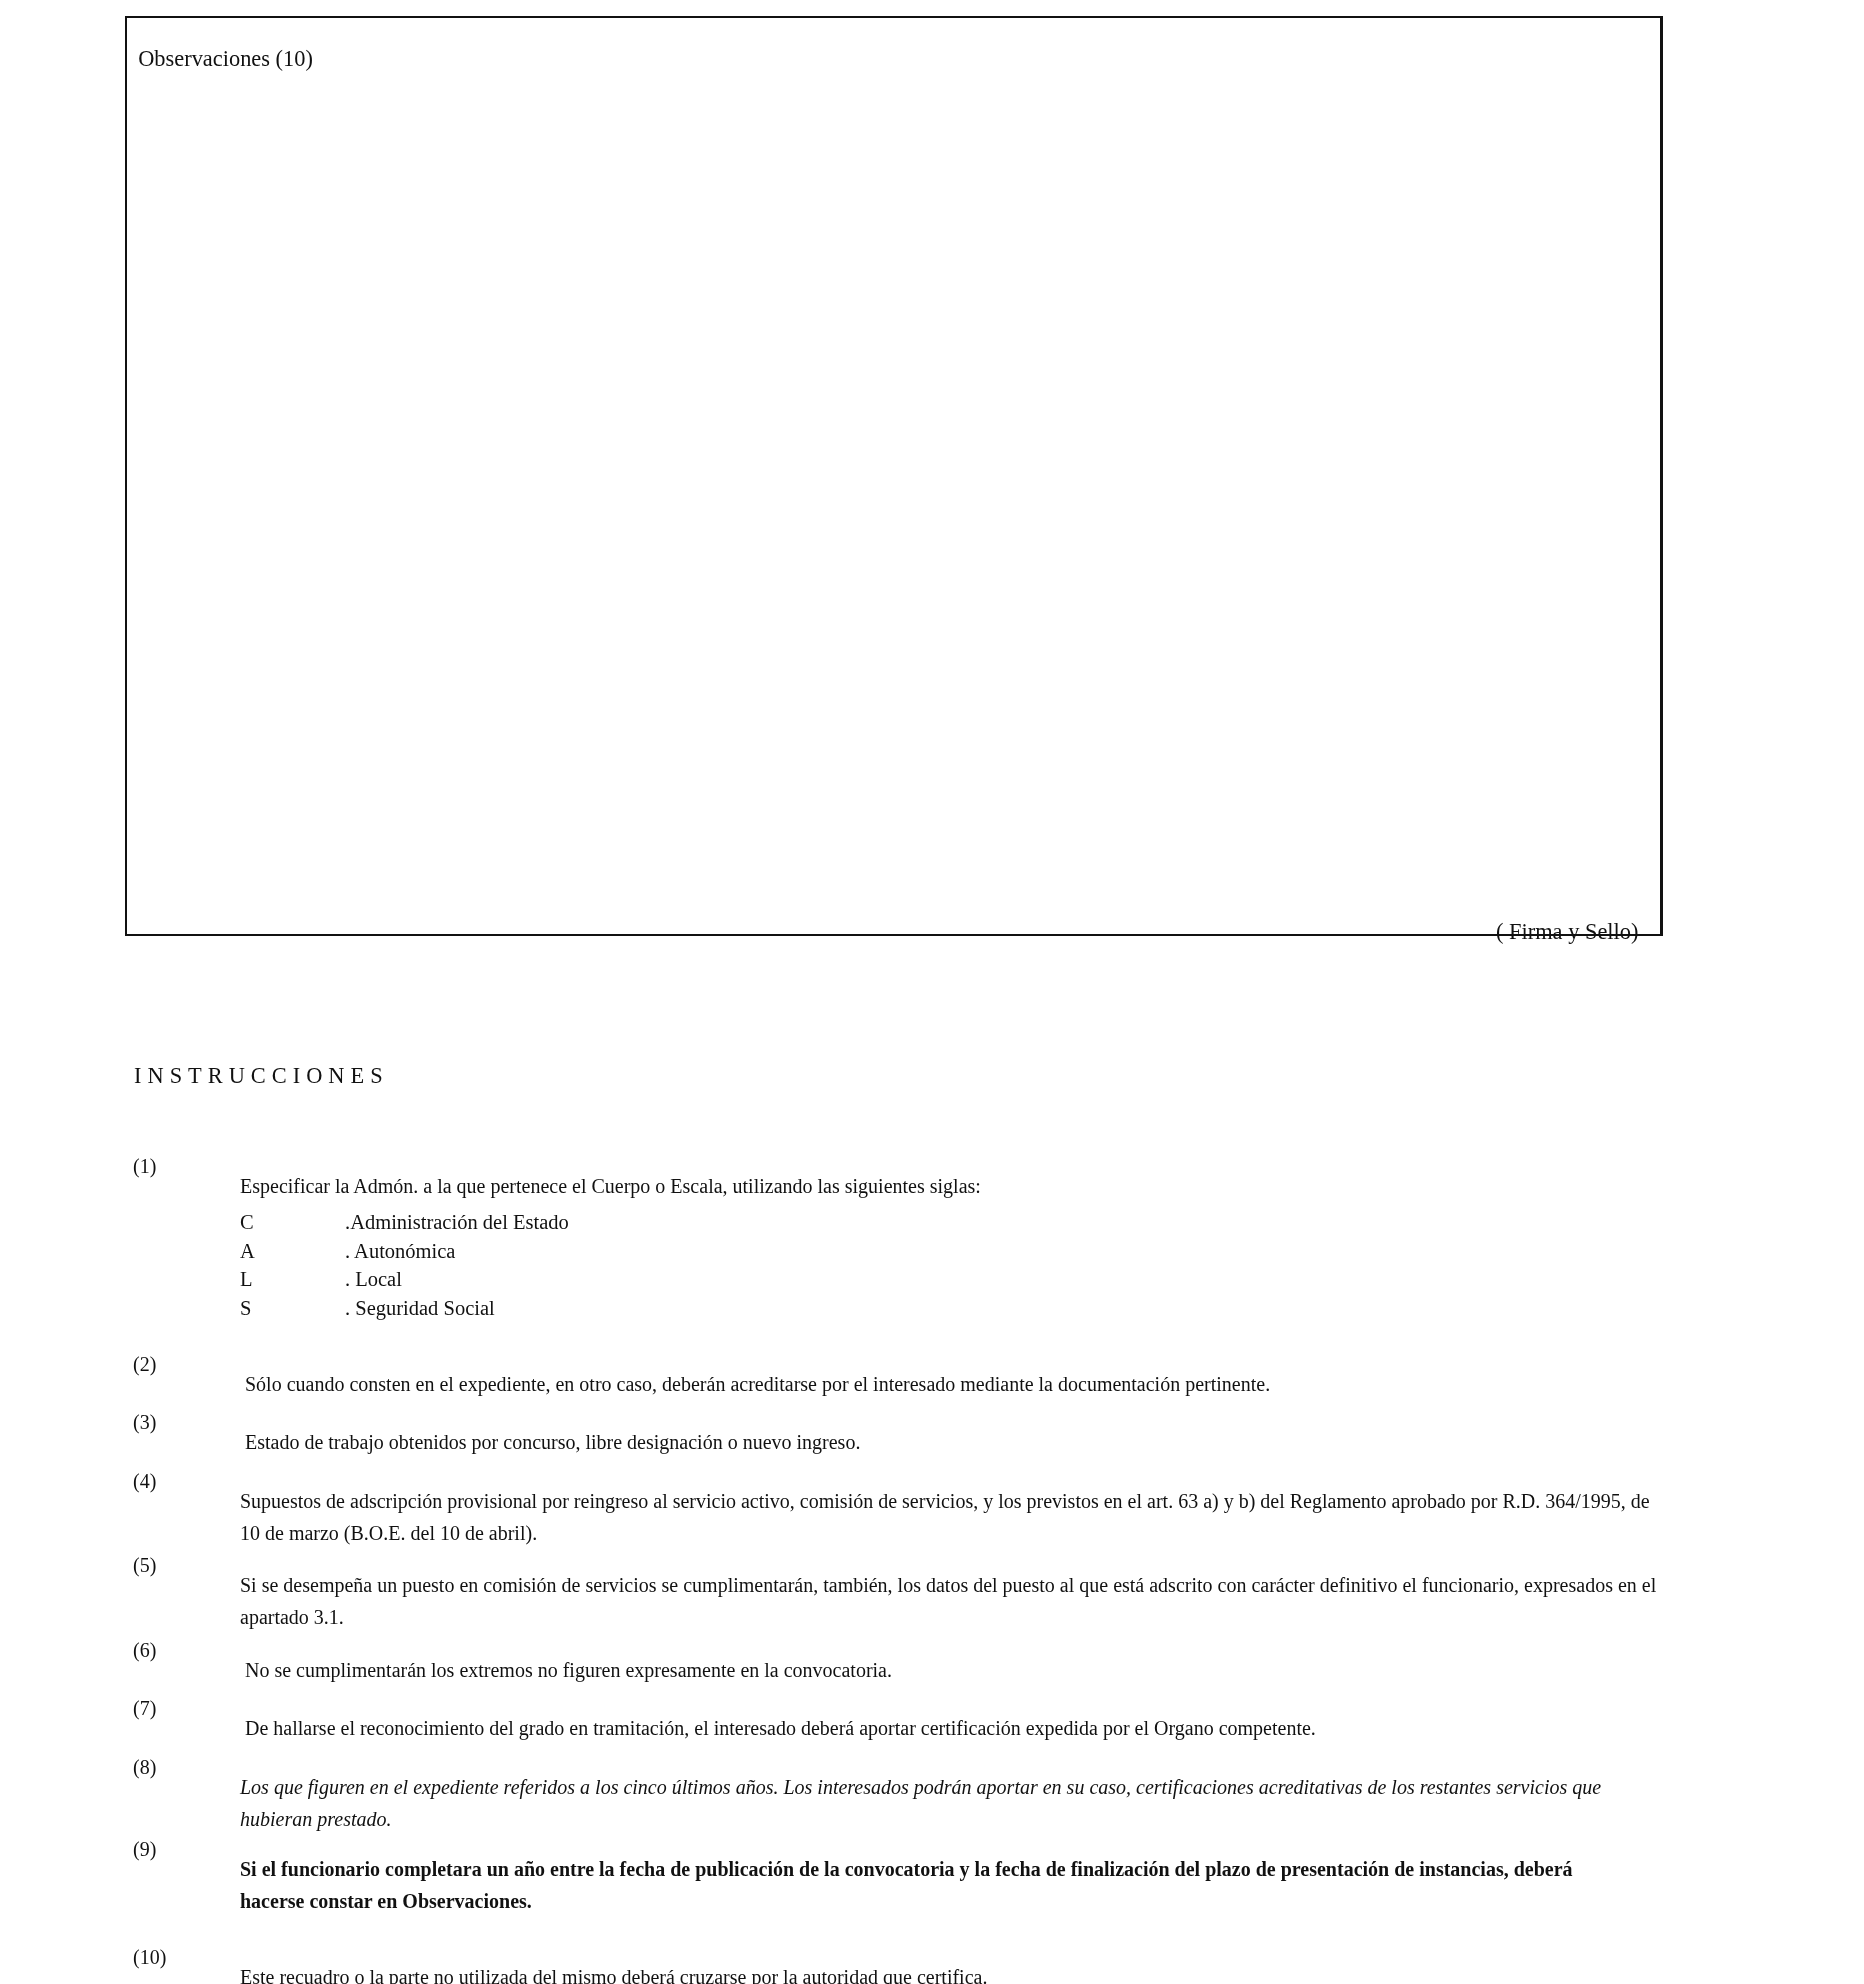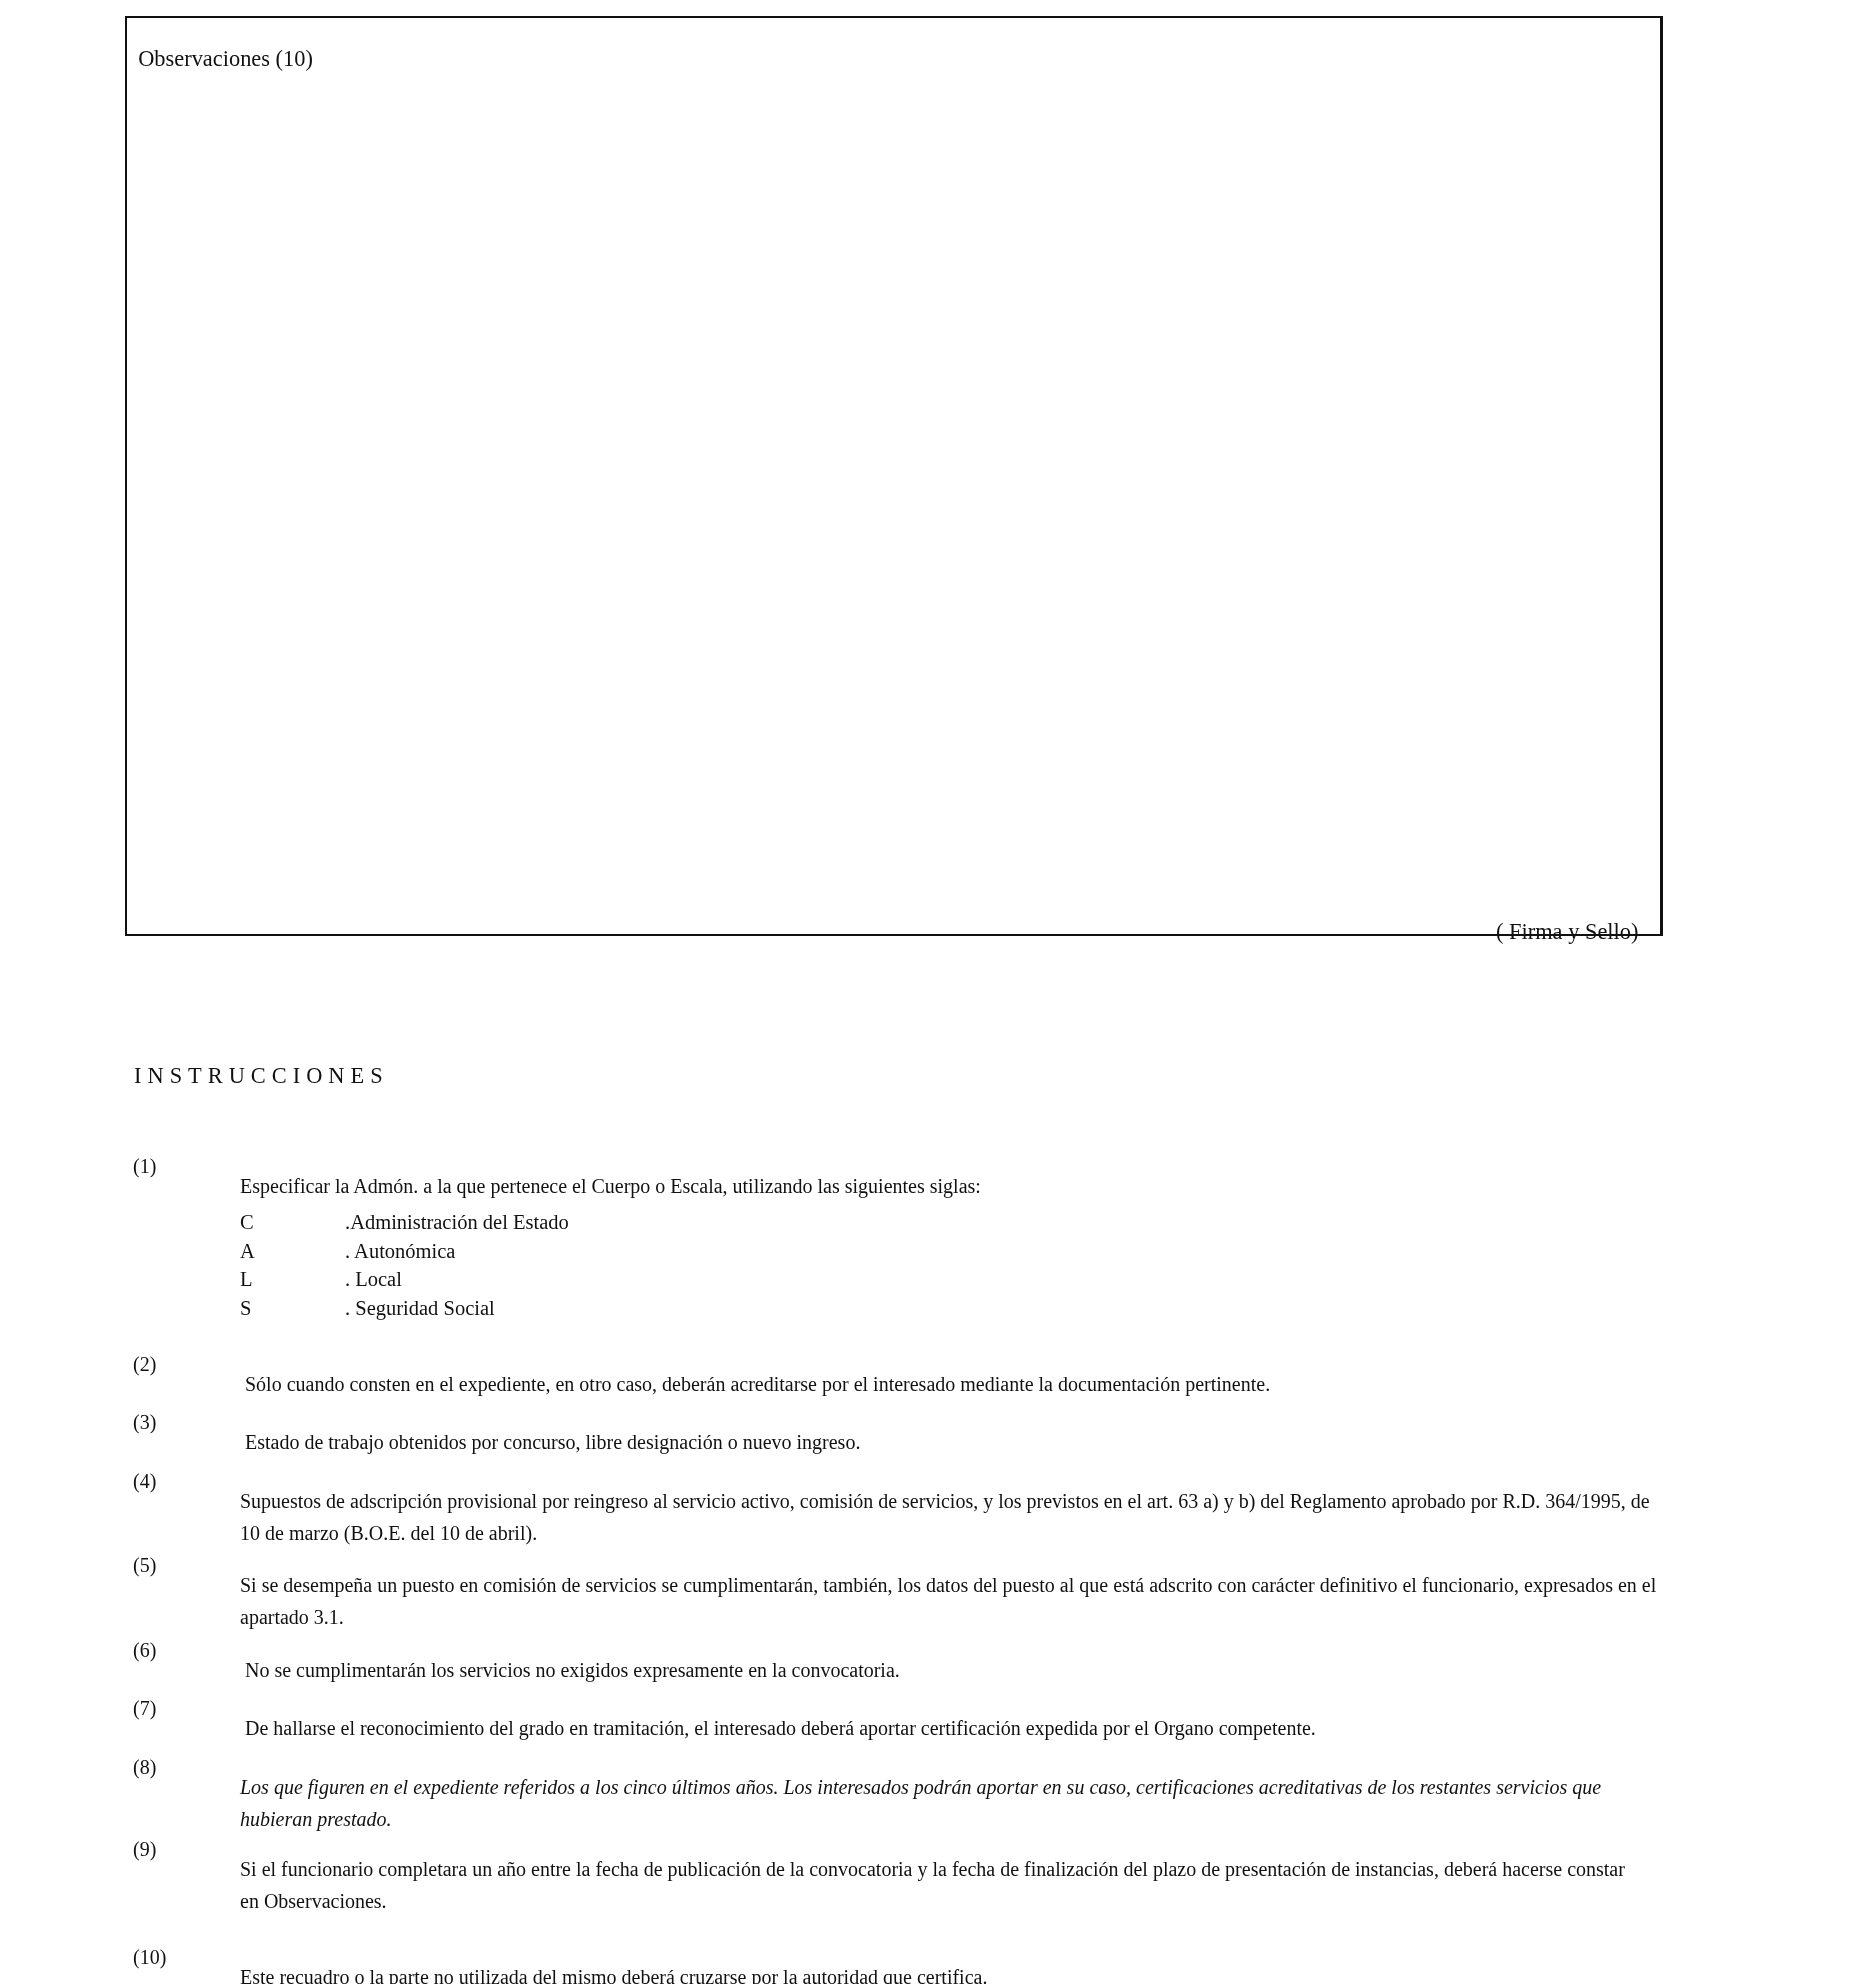--- a/index.html
+++ b/index.html
@@ -83,32 +83,32 @@
   <div class="item" style="top:1465px;">
     <span class="num">(4)</span>
     <span class="txt" style="width:1417px;">Supuestos de adscripción provisional por reingreso al servicio activo, comisión de servicios, y los previstos en el art. 63 a) y b) del Reglamento aprobado por R.D. 364/1995, de 10 de marzo (B.O.E. del 10 de abril).</span>
   </div>
   <div class="item" style="top:1549px;">
     <span class="num">(5)</span>
     <span class="txt" style="width:1436px;">Si se desempeña un puesto en comisión de servicios se cumplimentarán, también, los datos del puesto al que está adscrito con carácter definitivo el funcionario, expresados en el apartado 3.1.</span>
   </div>
   <div class="item" style="top:1634px;">
     <span class="num">(6)</span>
-    <span class="txt" style="left:245px;">No se cumplimentarán los servicios no exigidos expresamente en la convocatoria.</span>
+    <span class="txt" style="left:245px;">No se cumplimentarán los extremos no figuren expresamente en la convocatoria.</span>
   </div>
   <div class="item" style="top:1692px;">
     <span class="num">(7)</span>
     <span class="txt" style="left:245px;">De hallarse el reconocimiento del grado en tramitación, el interesado deberá aportar certificación expedida por el Organo competente.</span>
   </div>
   <div class="item" style="top:1751px;">
     <span class="num">(8)</span>
     <span class="txt" style="width:1417px;font-style:italic;">Los que figuren en el expediente referidos a los cinco últimos años. Los interesados podrán aportar en su caso, certificaciones acreditativas de los restantes servicios que hubieran prestado.</span>
   </div>
   <div class="item" style="top:1833px;">
     <span class="num">(9)</span>
-    <span class="txt" style="width:1398px;">Si el funcionario completara un año entre la fecha de publicación de la convocatoria y la fecha de finalización del plazo de presentación de instancias, deberá hacerse constar en Observaciones.</span>
+    <span class="txt" style="width:1398px;font-weight:bold;">Si el funcionario completara un año entre la fecha de publicación de la convocatoria y la fecha de finalización del plazo de presentación de instancias, deberá hacerse constar en Observaciones.</span>
   </div>
   <div class="item" style="top:1941px;">
     <span class="num">(10)</span>
     <span class="txt">Este recuadro o la parte no utilizada del mismo deberá cruzarse por la autoridad que certifica.</span>
   </div>
 </div>
 
 
 </body></html>

